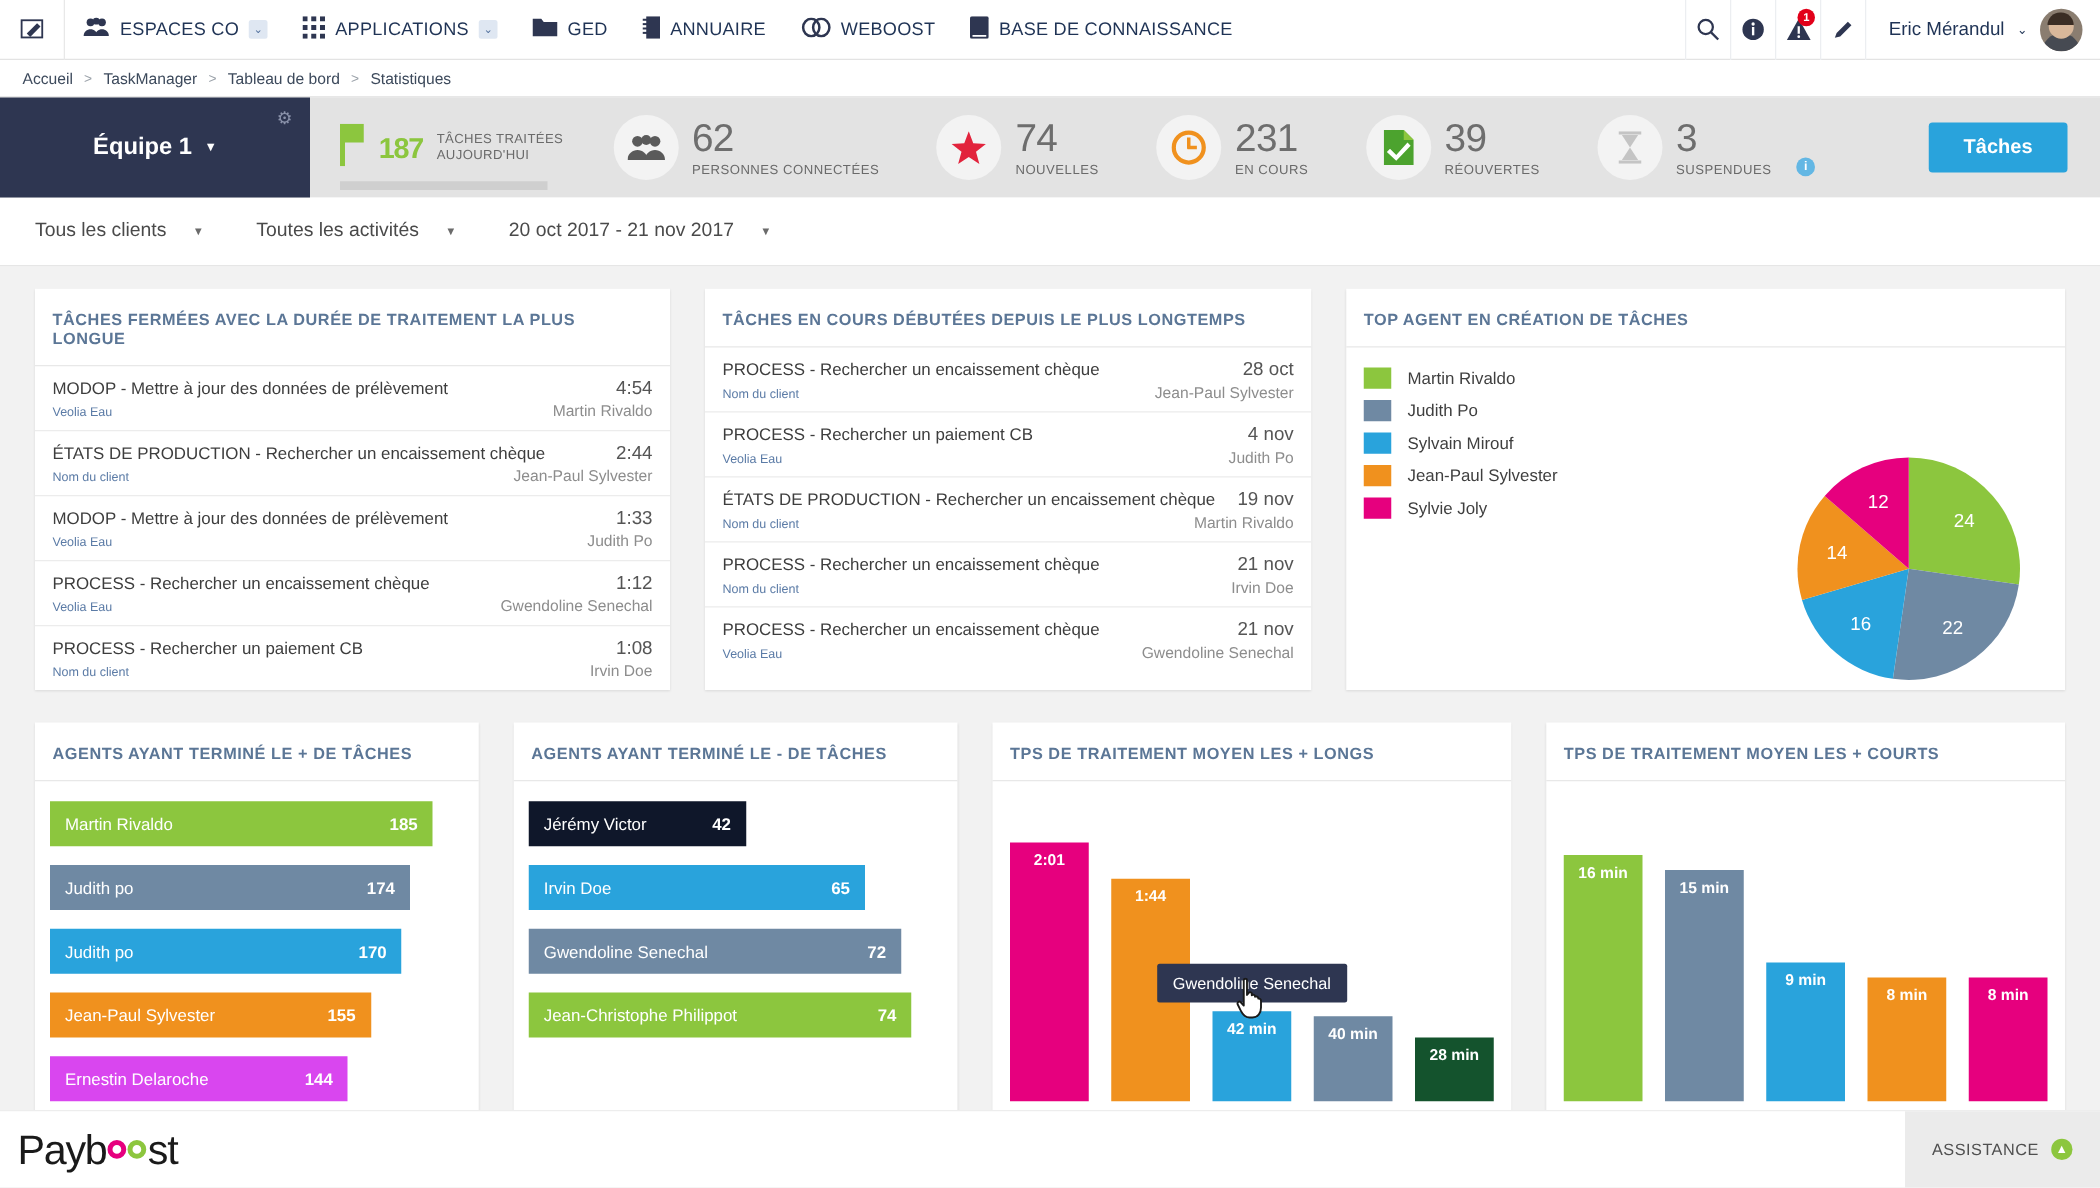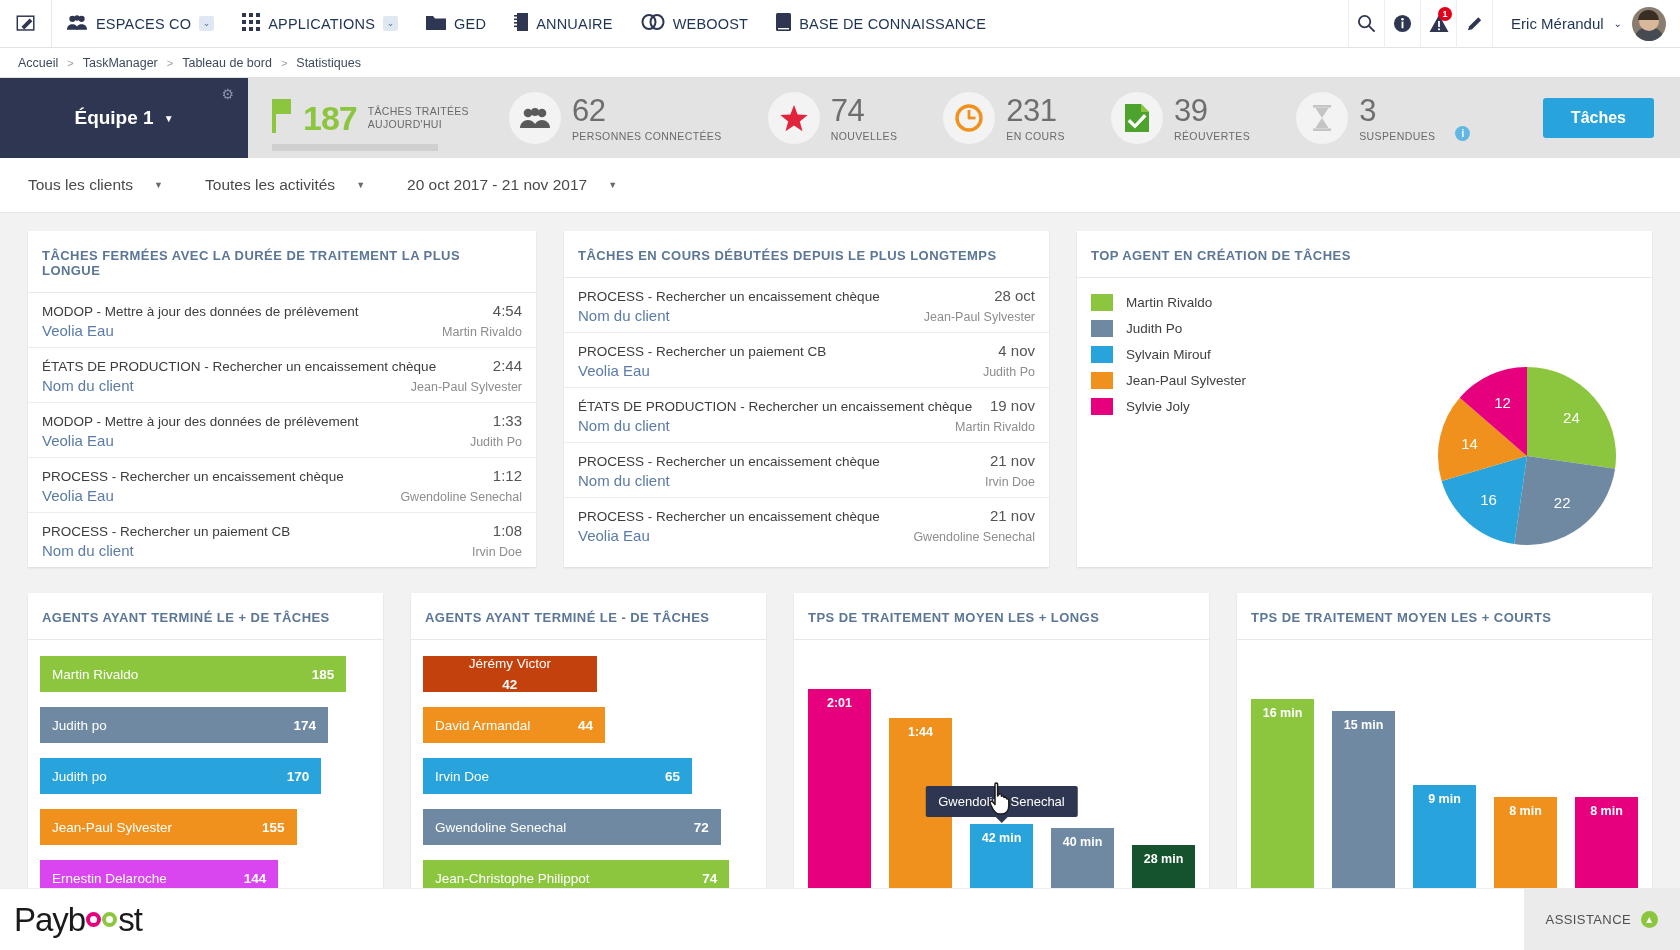--- a/index.html
+++ b/index.html
@@ -94,21 +94,21 @@
   }
   .kpi-txt .num {
     font-size: 31px; color: #6e6e6e; font-weight: 300; line-height: 1;
     letter-spacing: -.5px;
   }
   .kpi-txt .lbl {
     font-size: 10.5px; color: #6a6a6a; letter-spacing: .4px; margin-top: 4px;
     white-space: nowrap;
   }
   .flagnum {
-    font-size: 34px; font-weight: bold; color: #8cc63e; line-height: 1;
+    font-size: 23px; font-weight: bold; color: #8cc63e; line-height: 1;
     letter-spacing: -1px;
   }
   .flaglbl { font-size: 10.5px; color: #6a6a6a; line-height: 1.25; letter-spacing:.3px;}
   .progress-track {
     position: absolute; left: 0; bottom: -14px; width: 166px; height: 7px;
     background: #cfcfcf;
   }
   .progress-fill { height: 100%; background: #2e3651; width: 67%; }
   .kpi-gap { width: 46px; }
   .info-dot {
@@ -146,21 +146,21 @@
     padding: 9px 14px 8px 14px; border-bottom: 1px solid #ececec;
   }
   .lrow:last-child { border-bottom: none; }
   .lrow-top { display: flex; justify-content: space-between; align-items: baseline; }
   .lrow-bot {
     display: flex; justify-content: space-between; align-items: baseline;
     margin-top: 3px;
   }
   .l-title { font-size: 13.5px; color: #3d3d3d; }
   .l-dur { font-size: 15px; color: #555; margin-left: 12px; white-space: nowrap; }
-  .l-client { font-size: 15px; color: #5b7ba6; }
+  .l-client { font-size: 10px; color: #5b7ba6; }
   .l-agent { font-size: 12.5px; color: #8d8d8d; white-space: nowrap; margin-left: 12px;}
 
   .card-a { width: 508px; }
   .card-b { width: 485px; }
   .card-c { flex: 1; }
 
   
   .pie-body { padding: 16px 0 0 0; position: relative; height: 268px; }
   .legend { padding-left: 14px; }
   .legend-item { display: flex; align-items: center; gap: 13px; margin-bottom: 9px; }
@@ -677,27 +677,23 @@
             <div class="hbar" style="background: #d946ef; width: 72%;">
               <span>Ernestin Delaroche</span>
               <span class="v">144</span>
             </div>
           </div>
       </div>
 
       <div class="card card-e">
         <div class="card-title">AGENTS AYANT TERMINÉ LE - DE TÂCHES</div>
         <div class="hbars" id="hbars-least">
-            <div class="hbar" style="background: #c2410c; width: 52.5%; flex-direction: column;">
+            <div class="hbar" style="background: #0f172a; width: 52.5%;">
               <span>Jérémy Victor</span>
               <span class="v">42</span>
-            </div>
-            <div class="hbar" style="background: rgb(240, 145, 30); width: 55%;">
-              <span>David Armandal</span>
-              <span class="v">44</span>
             </div>
             <div class="hbar" style="background: rgb(41, 163, 220); width: 81.25%;">
               <span>Irvin Doe</span>
               <span class="v">65</span>
             </div>
             <div class="hbar" style="background: rgb(111, 137, 163); width: 90%;">
               <span>Gwendoline Senechal</span>
               <span class="v">72</span>
             </div>
             <div class="hbar" style="background: rgb(140, 198, 62); width: 92.5%;">

